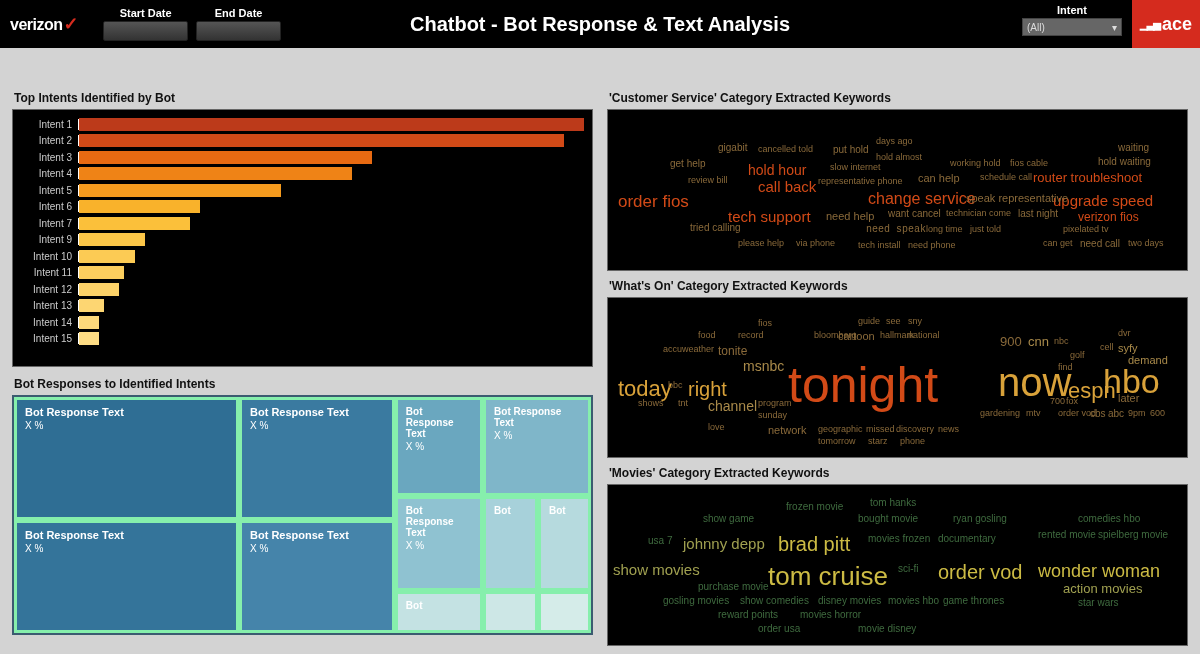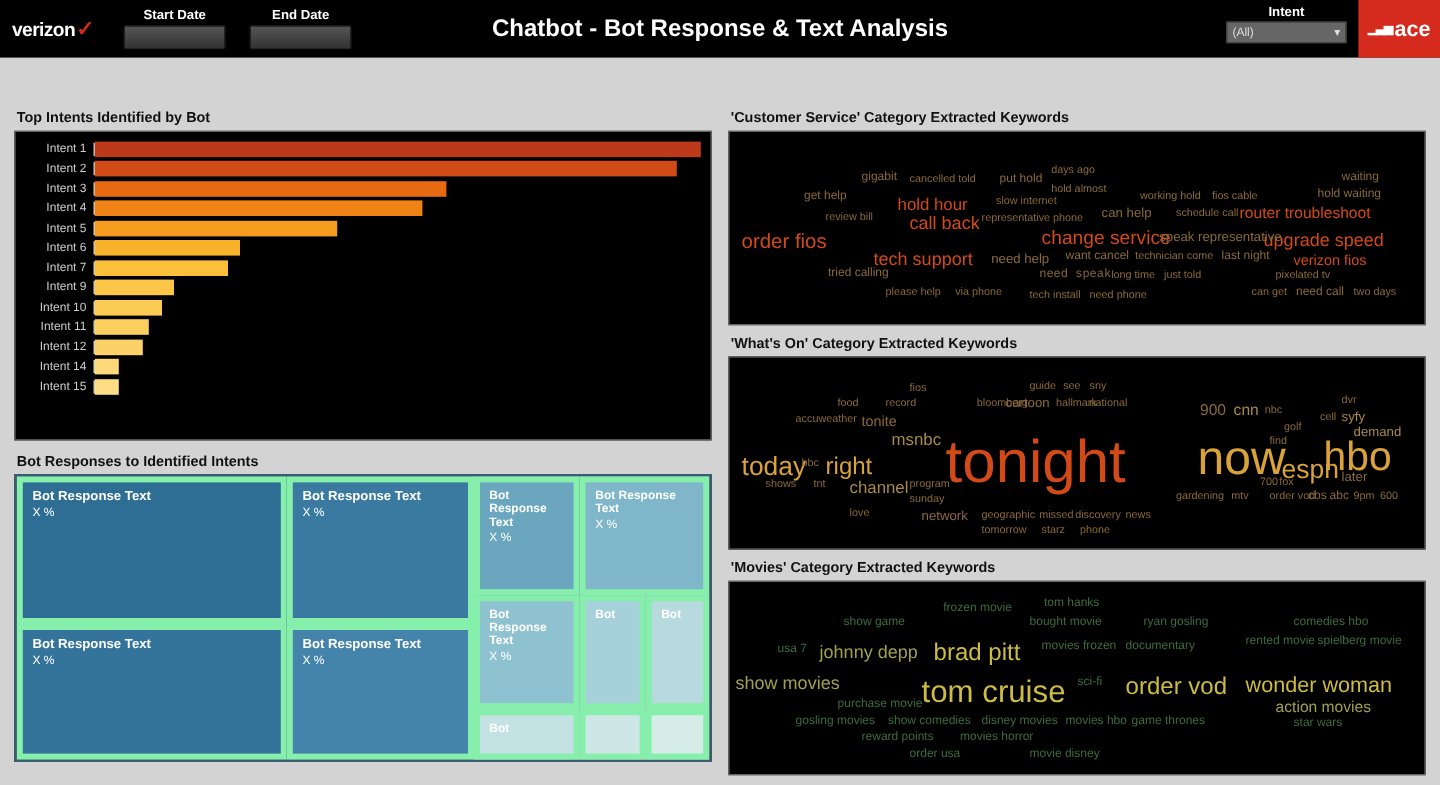--- a/index.html
+++ b/index.html
@@ -3,21 +3,21 @@
 <meta charset="utf-8">
 <style>
   * { box-sizing: border-box; margin: 0; padding: 0; }
   html, body { width: 1200px; height: 654px; background: #d3d3d3; font-family: Arial, Helvetica, sans-serif; overflow: hidden; }
   .header {
     background: #000; color: #fff; height: 48px; display: flex; align-items: center;
     padding: 0 0 0 10px; position: relative;
   }
   .verizon-logo { font-weight: bold; font-size: 16px; letter-spacing: -0.5px; color:#fff; }
   .verizon-check { color: #d52b1e; font-weight: bold; font-size: 18px; margin-left:1px;}
-  .date-labels { display:flex; margin-left: 25px; gap: 20px; }
+  .date-labels { display:flex; margin-left: 25px; gap: 8px; }
   .date-block { display:flex; flex-direction:column; align-items:center;}
   .date-label { font-size: 11px; font-weight:bold; color:#fff; margin-bottom:2px;}
   .date-input {
     width: 85px; height: 20px; background: linear-gradient(#555,#333); border:1px solid #222;
     border-radius:2px;
   }
   .title {
     position:absolute; left:50%; transform:translateX(-50%);
     font-size: 20px; font-weight: bold; color:#fff;
   }
@@ -44,21 +44,21 @@
 
   
   .bar-chart { padding: 6px 8px 6px 6px; height: 258px;}
   .bar-row { display:flex; align-items:center; height: 16.5px; }
   .bar-label { width: 60px; text-align:right; color:#ccc; font-size: 10px; padding-right:6px; border-right:1px solid #ffffff;}
   .bar-track { flex:1; height: 13px; margin-left:0px; position:relative;}
   .bar-fill { height: 100%; }
 
   
   .treemap { height: 240px; display:flex; border:2px solid #3b5b70;}
-  .tm-cell { border:5px solid #86efac; color:#fff; font-size:11px; padding:6px 8px; position:relative; }
+  .tm-cell { border:3px solid #86efac; color:#fff; font-size:11px; padding:6px 8px; position:relative; }
   .tm-title { font-weight:bold; font-size:11px; }
   .tm-pct { font-size:10px; margin-top:2px;}
   .tm-colA { width: 39%; display:flex; flex-direction:column;}
   .tm-colB { width: 27%; display:flex; flex-direction:column;}
   .tm-colC { width: 34%; display:flex; flex-direction:column;}
   .tm-rowC1 { flex: 0 0 42%; display:flex;}
   .tm-rowC2 { flex: 0 0 40%; display:flex;}
   .tm-rowC3 { flex: 1; display:flex;}
 
   
@@ -159,20 +159,26 @@
         <div class="bar-row">
           <div class="bar-label">Intent 11</div>
           <div class="bar-track">
             <div class="bar-fill" style="width: 9%; background: rgb(252, 206, 94);"></div>
           </div>
         </div>
         <div class="bar-row">
           <div class="bar-label">Intent 12</div>
           <div class="bar-track">
             <div class="bar-fill" style="width: 8%; background: rgb(252, 210, 104);"></div>
+          </div>
+        </div>
+        <div class="bar-row">
+          <div class="bar-label">Intent 13</div>
+          <div class="bar-track">
+            <div class="bar-fill" style="width: 5%; background: rgb(253, 214, 114);"></div>
           </div>
         </div>
         <div class="bar-row">
           <div class="bar-label">Intent 14</div>
           <div class="bar-track">
             <div class="bar-fill" style="width: 4%; background: rgb(253, 217, 123);"></div>
           </div>
         </div>
         <div class="bar-row">
           <div class="bar-label">Intent 15</div>

